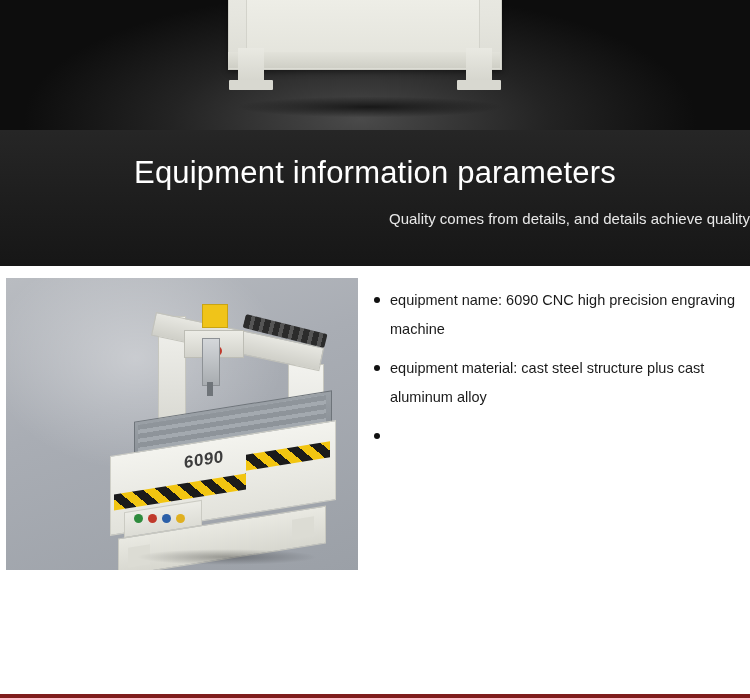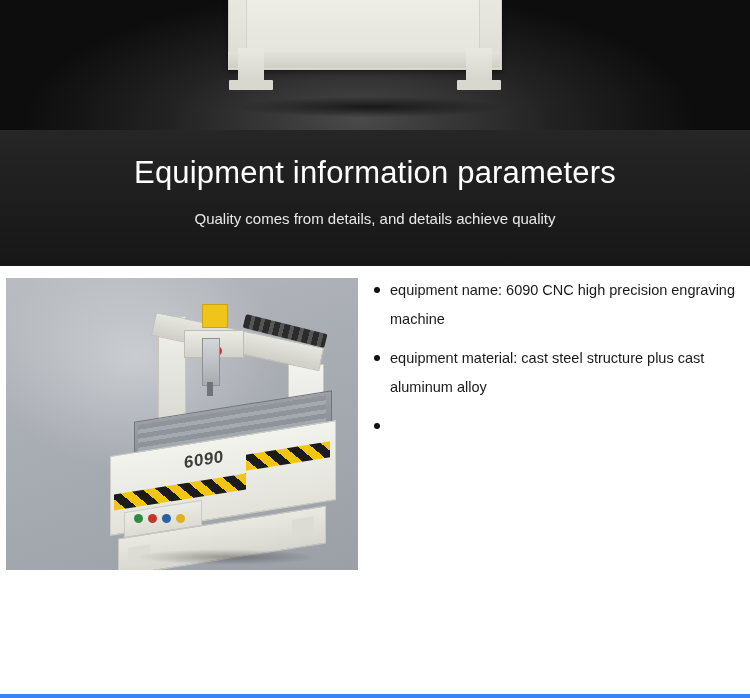--- a/index.html
+++ b/index.html
@@ -2,21 +2,21 @@
 <html><head>
 <meta charset="utf-8">
 <style>
   html,body{margin:0;padding:0;}
   body{
     width:750px;height:698px;
     background:#ffffff;
     font-family:"Liberation Sans", sans-serif;
     overflow:hidden;
   }
-  .page{position:relative;width:750px;height:698px;background:#3b82f6;}
+  .page{position:relative;width:750px;height:698px;background:#7f1d1d;}
 
   
   .top-photo{
     position:relative;
     width:750px;height:130px;
     background:#0d0d0d;
     overflow:hidden;
   }
   .top-photo .floorlight{
     position:absolute;left:0;top:0;width:750px;height:130px;
@@ -69,20 +69,21 @@
     font-size:31px;
     font-weight:400;
     letter-spacing:.2px;
     line-height:1.1;
   }
   .banner-sub{
     margin:0;padding-top:20px;
     color:#e8e8e8;
     font-size:15px;
     font-weight:400;
+    text-align:right;
   }
   .banner-rule{
     position:absolute;left:0;bottom:0;width:750px;height:4px;background:#ffffff;
   }
 
   
   .content{
     position:relative;
     width:750px;height:424px;
     background:#ffffff;
@@ -121,21 +122,21 @@
   .cnc .btn.r{left:142px;background:#c0392b;}
   .cnc .btn.b{left:156px;background:#2b5fa8;}
   .cnc .btn.y{left:170px;background:#e0b020;}
   .cnc .cab{position:absolute;left:112px;top:244px;width:206px;height:36px;background:linear-gradient(180deg,#e9e9e2,#d7d7cf);transform:skewY(-9deg);border:1px solid #c8c8c0;}
   .cnc .foot-l{position:absolute;left:122px;top:268px;width:22px;height:20px;background:#dcdcd4;transform:skewY(-9deg);}
   .cnc .foot-r{position:absolute;left:286px;top:240px;width:22px;height:20px;background:#dcdcd4;transform:skewY(-9deg);}
   .cnc .gshadow{position:absolute;left:96px;top:268px;width:250px;height:22px;background:radial-gradient(ellipse 125px 11px at 125px 11px, rgba(0,0,0,.30), rgba(0,0,0,0) 72%);}
 
   
   .specs{
-    position:absolute;left:374px;top:6px;width:370px;
+    position:absolute;left:374px;top:16px;width:370px;
   }
   .spec-item{
     position:relative;
     padding-left:16px;
     margin:0 0 10px 0;
     color:#1a1a1a;
     font-size:14.5px;
     line-height:29px;
   }
   .spec-item .dot{

